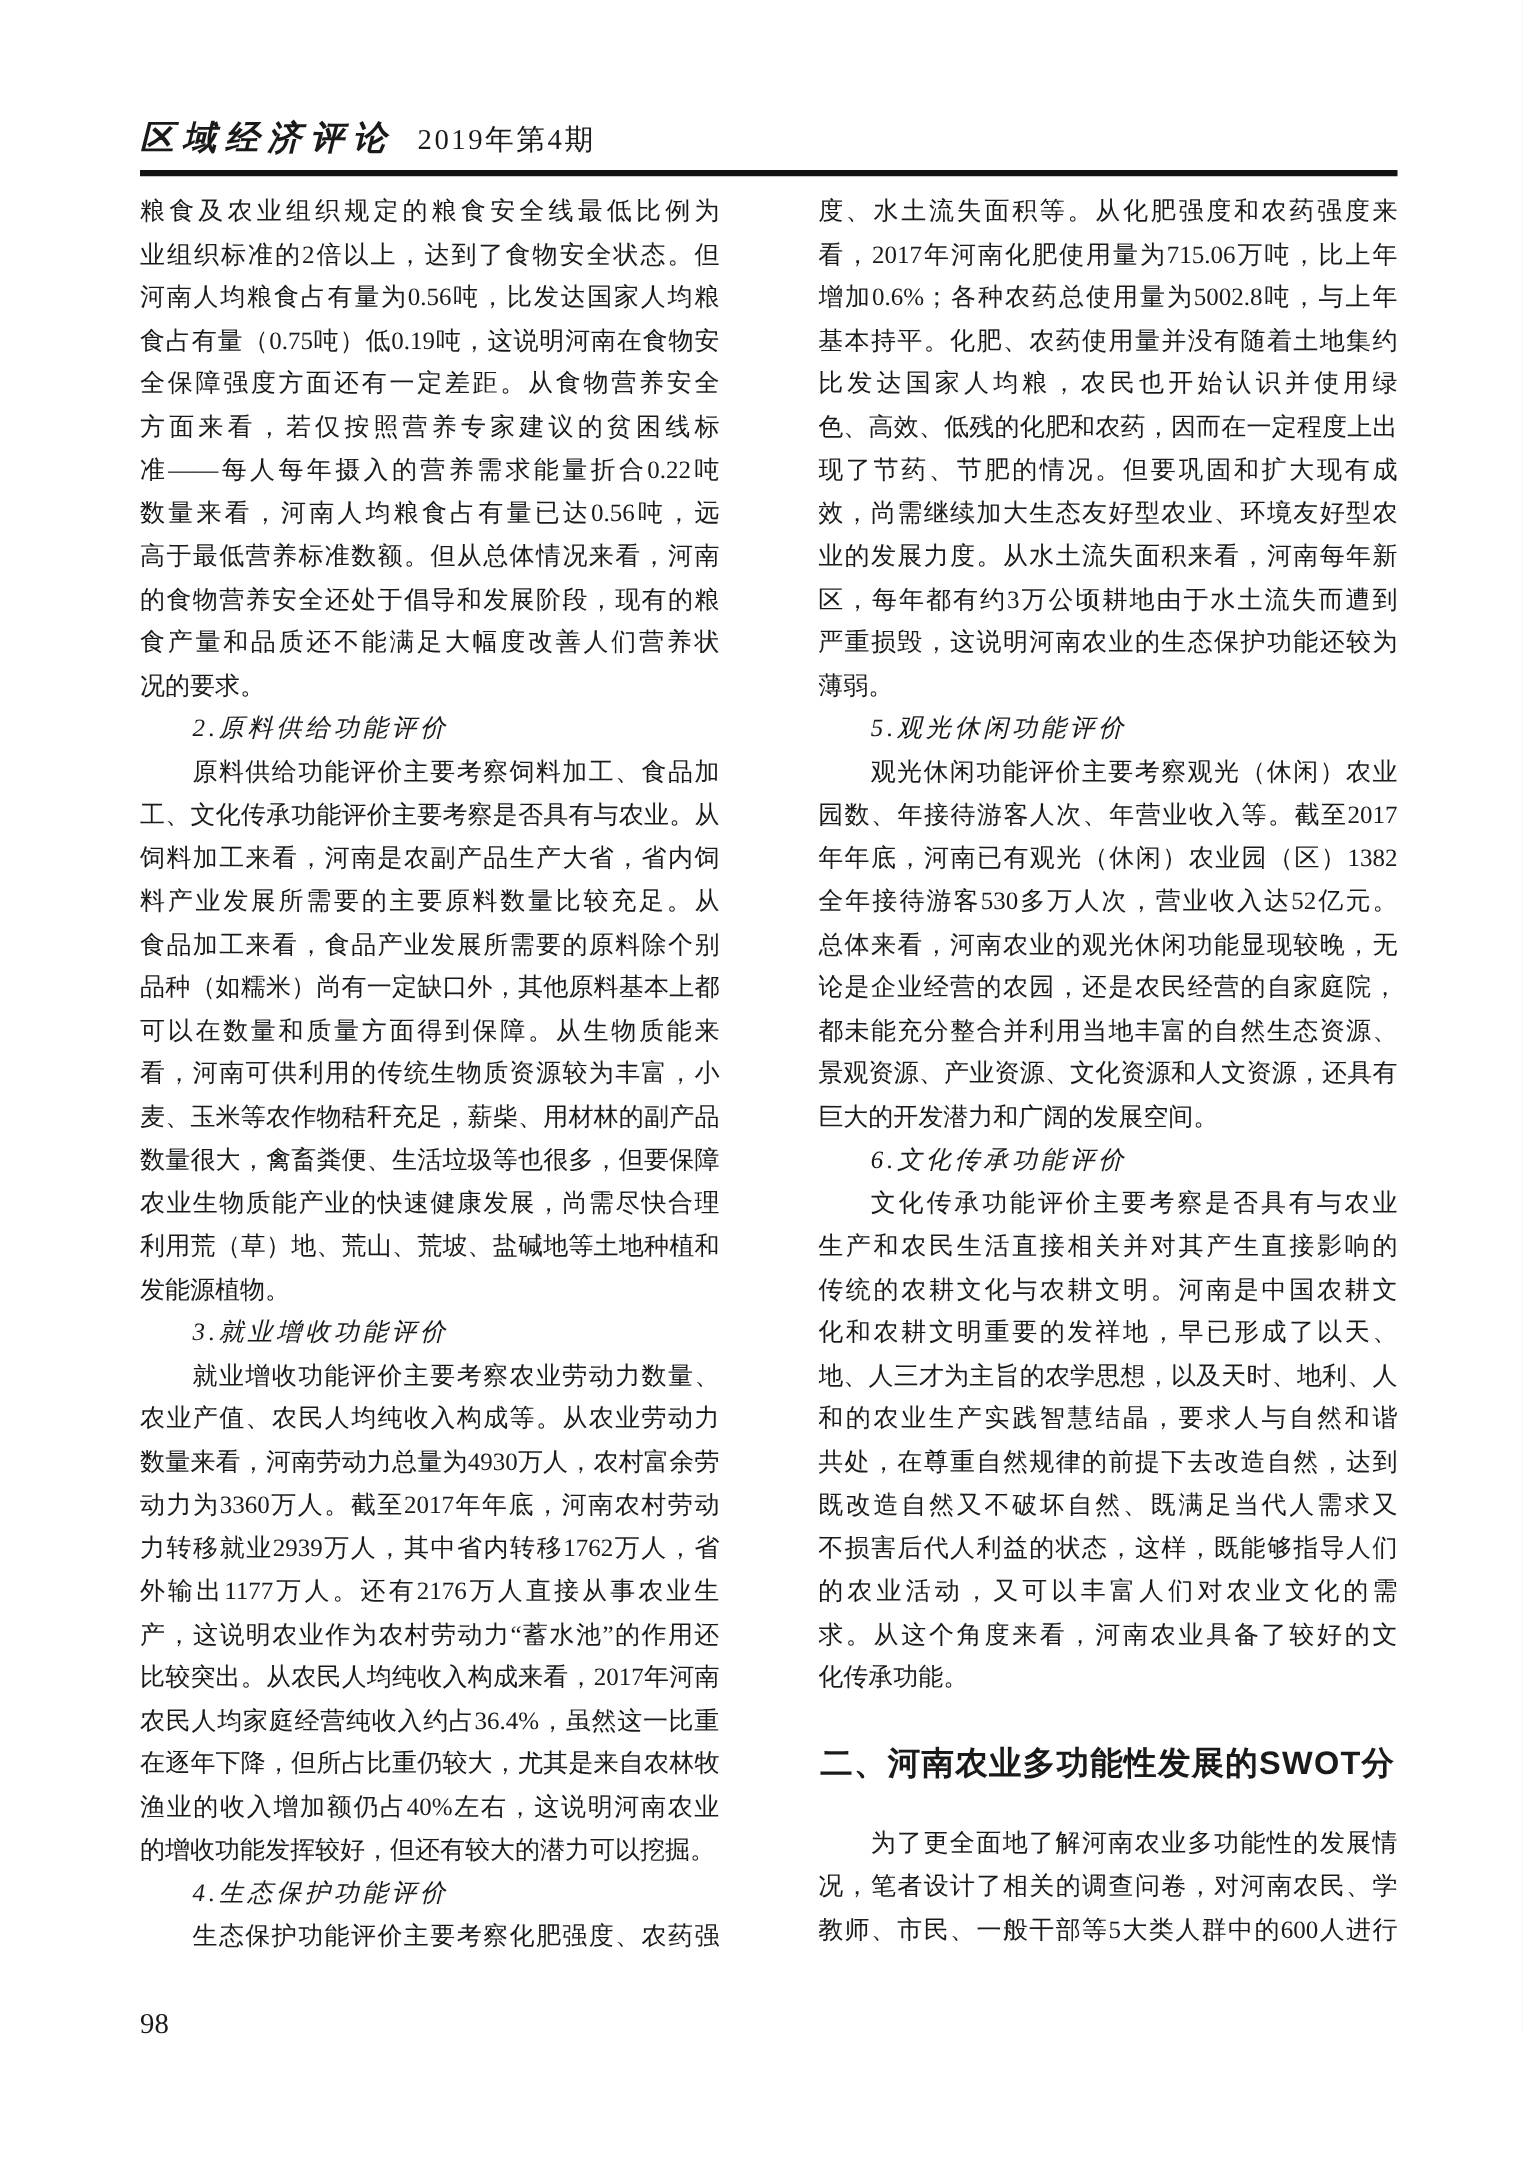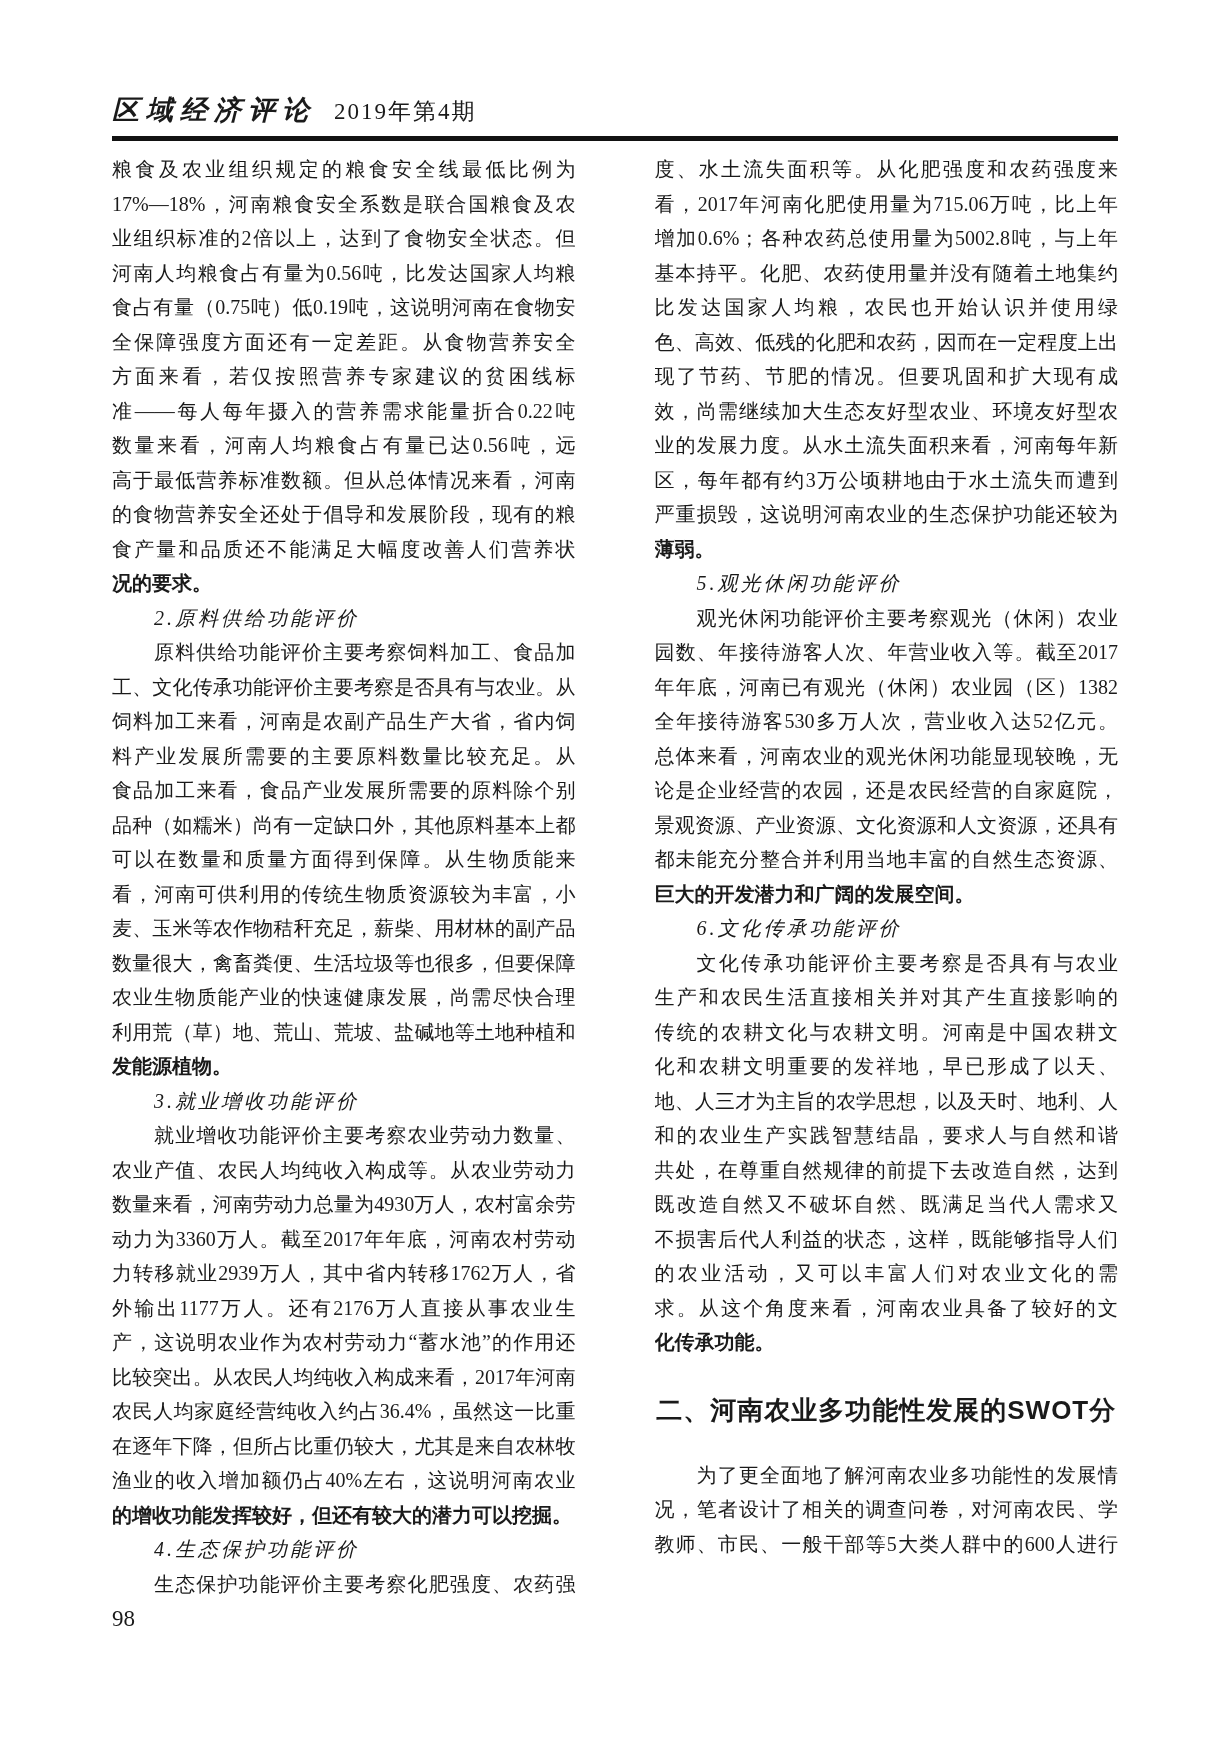--- a/index.html
+++ b/index.html
@@ -53,21 +53,21 @@
   .col { width: 477px; }
   .line {
     font-size: 20px;
     line-height: 34.5px;
     height: 34.5px;
     text-align: justify;
     text-align-last: justify;
     overflow: hidden;
   }
   .line.ind { text-indent: 42px; }
-  .line.end { text-align-last: left; font-weight: bold; }
+  .line.end { text-align-last: left; }
   .line.sub {
     font-style: italic;
     text-indent: 42px;
     text-align-last: left;
     letter-spacing: 3px;
   }
   .line.head {
     font-family: "Liberation Sans", "DejaVu Sans", sans-serif;
     font-weight: bold;
     font-size: 26px;
@@ -96,21 +96,20 @@
   <div class="journal-header">
     <span class="journal-title">区域经济评论</span>
     <span class="journal-issue">2019年第4期</span>
   </div>
 
   <div class="header-rule"></div>
 
   <div class="content">
     <div class="col">
         <div class="line body">粮食及农业组织规定的粮食安全线最低比例为</div>
-        <div class="line body">17%—18%，河南粮食安全系数是联合国粮食及农</div>
         <div class="line body">业组织标准的2倍以上，达到了食物安全状态。但</div>
         <div class="line body">河南人均粮食占有量为0.56吨，比发达国家人均粮</div>
         <div class="line body">食占有量（0.75吨）低0.19吨，这说明河南在食物安</div>
         <div class="line body">全保障强度方面还有一定差距。从食物营养安全</div>
         <div class="line body">方面来看，若仅按照营养专家建议的贫困线标</div>
         <div class="line body">准——每人每年摄入的营养需求能量折合0.22吨</div>
         <div class="line body">数量来看，河南人均粮食占有量已达0.56吨，远</div>
         <div class="line body">高于最低营养标准数额。但从总体情况来看，河南</div>
         <div class="line body">的食物营养安全还处于倡导和发展阶段，现有的粮</div>
         <div class="line body">食产量和品质还不能满足大幅度改善人们营养状</div>
@@ -158,22 +157,22 @@
         <div class="line body">区，每年都有约3万公顷耕地由于水土流失而遭到</div>
         <div class="line body">严重损毁，这说明河南农业的生态保护功能还较为</div>
         <div class="line end">薄弱。</div>
         <div class="line sub">5.观光休闲功能评价</div>
         <div class="line ind">观光休闲功能评价主要考察观光（休闲）农业</div>
         <div class="line body">园数、年接待游客人次、年营业收入等。截至2017</div>
         <div class="line body">年年底，河南已有观光（休闲）农业园（区）1382个，</div>
         <div class="line body">全年接待游客530多万人次，营业收入达52亿元。</div>
         <div class="line body">总体来看，河南农业的观光休闲功能显现较晚，无</div>
         <div class="line body">论是企业经营的农园，还是农民经营的自家庭院，</div>
+        <div class="line body">都未能充分整合并利用当地丰富的自然生态资源、</div>
         <div class="line body">景观资源、产业资源、文化资源和人文资源，还具有</div>
-        <div class="line body">都未能充分整合并利用当地丰富的自然生态资源、</div>
         <div class="line end">巨大的开发潜力和广阔的发展空间。</div>
         <div class="line sub">6.文化传承功能评价</div>
         <div class="line ind">文化传承功能评价主要考察是否具有与农业</div>
         <div class="line body">生产和农民生活直接相关并对其产生直接影响的</div>
         <div class="line body">传统的农耕文化与农耕文明。河南是中国农耕文</div>
         <div class="line body">化和农耕文明重要的发祥地，早已形成了以天、</div>
         <div class="line body">地、人三才为主旨的农学思想，以及天时、地利、人</div>
         <div class="line body">和的农业生产实践智慧结晶，要求人与自然和谐</div>
         <div class="line body">共处，在尊重自然规律的前提下去改造自然，达到</div>
         <div class="line body">既改造自然又不破坏自然、既满足当代人需求又</div>

